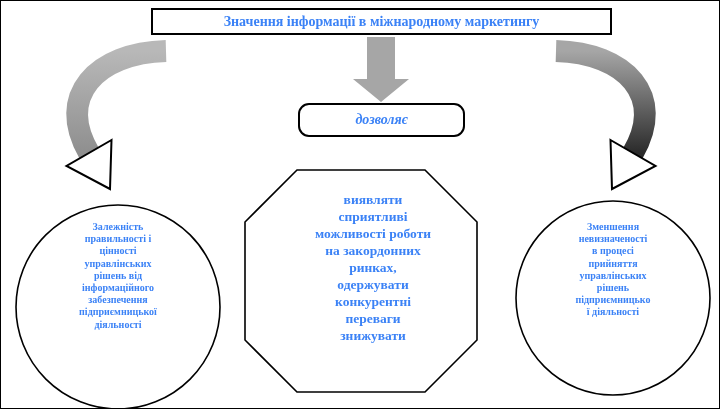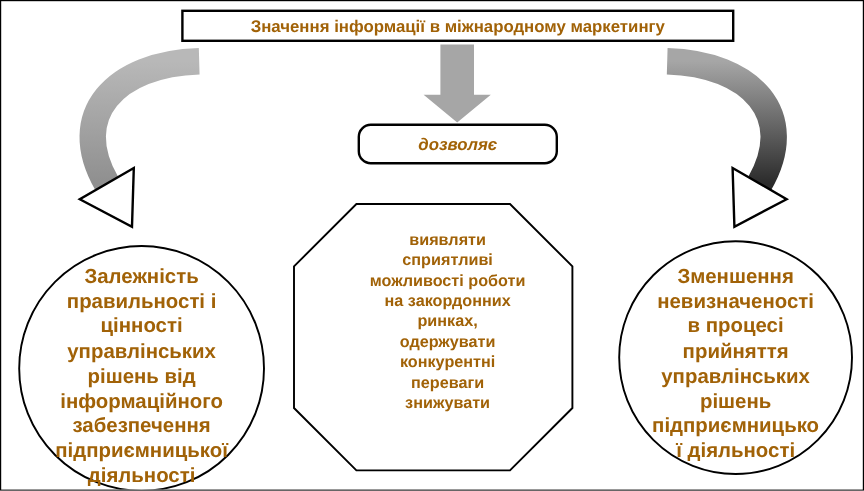--- a/index.html
+++ b/index.html
@@ -8,22 +8,22 @@
     background: #ffffff;
   }
   .diagram {
     position: relative;
     width: 720px;
     height: 409px;
     background: #ffffff;
     border: 1px solid #000000;
     box-sizing: border-box;
     overflow: hidden;
-    font-family: Liberation Sans, sans-serif;
-    color: #a16207;
+    font-family: Liberation Serif, serif;
+    color: #3b82f6;
   }
   .layer {
     position: absolute;
     left: 0; top: 0;
     width: 720px;
     height: 409px;
   }
   .box {
     position: absolute;
     background: #ffffff;
@@ -46,21 +46,21 @@
     font-weight: bold;
     font-style: italic;
     font-size: 14px;
     border-radius: 11px;
   }
   .flow-text {
     position: absolute;
     text-align: center;
     font-weight: bold;
     white-space: pre-line;
-    font-size: 17px;
+    font-size: 10px;
     line-height: 1.22;
   }
   .octagon-text {
     left: 244px; top: 190px;
     width: 256px;
     font-size: 13.5px;
     line-height: 1.26;
   }
   .left-circle-text {
     left: 27px; top: 220px;

